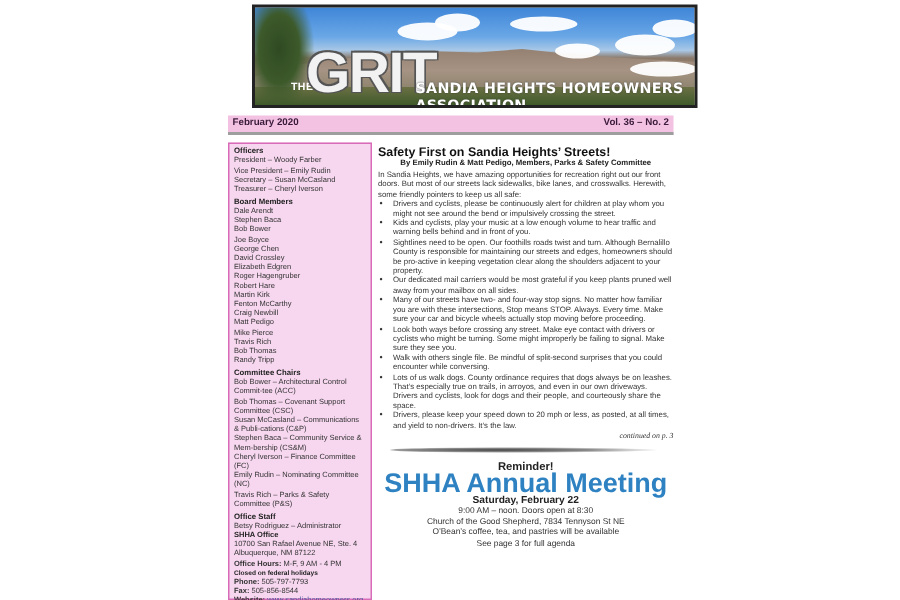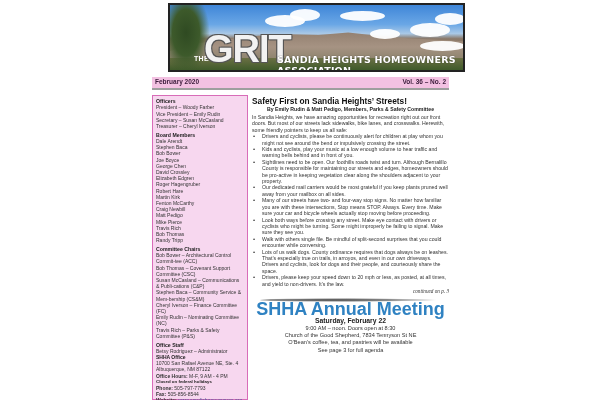--- a/index.html
+++ b/index.html
@@ -123,20 +123,21 @@
       <li>Sightlines need to be open. Our foothills roads twist and turn. Although Bernalillo County is responsible for maintaining our streets and edges, homeowners should be pro-active in keeping vegetation clear along the shoulders adjacent to your property.</li>
       <li>Our dedicated mail carriers would be most grateful if you keep plants pruned well away from your mailbox on all sides.</li>
       <li>Many of our streets have two- and four-way stop signs. No matter how familiar you are with these intersections, Stop means STOP. Always. Every time. Make sure your car and bicycle wheels actually stop moving before proceeding.</li>
       <li>Look both ways before crossing any street. Make eye contact with drivers or cyclists who might be turning. Some might improperly be failing to signal. Make sure they see you.</li>
       <li>Walk with others single file. Be mindful of split-second surprises that you could encounter while conversing.</li>
       <li>Lots of us walk dogs. County ordinance requires that dogs always be on leashes. That’s especially true on trails, in arroyos, and even in our own driveways. Drivers and cyclists, look for dogs and their people, and courteously share the space.</li>
       <li>Drivers, please keep your speed down to 20 mph or less, as posted, at all times, and yield to non-drivers. It’s the law.</li>
     </ul>
     <div class="cont">continued on p. 3</div>
     <div class="swoosh"></div>
+    <div class="rem">Reminder!</div>
     <div class="ann">SHHA Annual Meeting</div>
     <div class="sat">Saturday, February 22</div>
     <div class="info">9:00 AM – noon. Doors open at 8:30</div>
     <div class="info">Church of the Good Shepherd, 7834 Tennyson St NE</div>
     <div class="info">O’Bean’s coffee, tea, and pastries will be available</div>
     <div class="info">See page 3 for full agenda</div>
   </div>
 
 </div>
 

